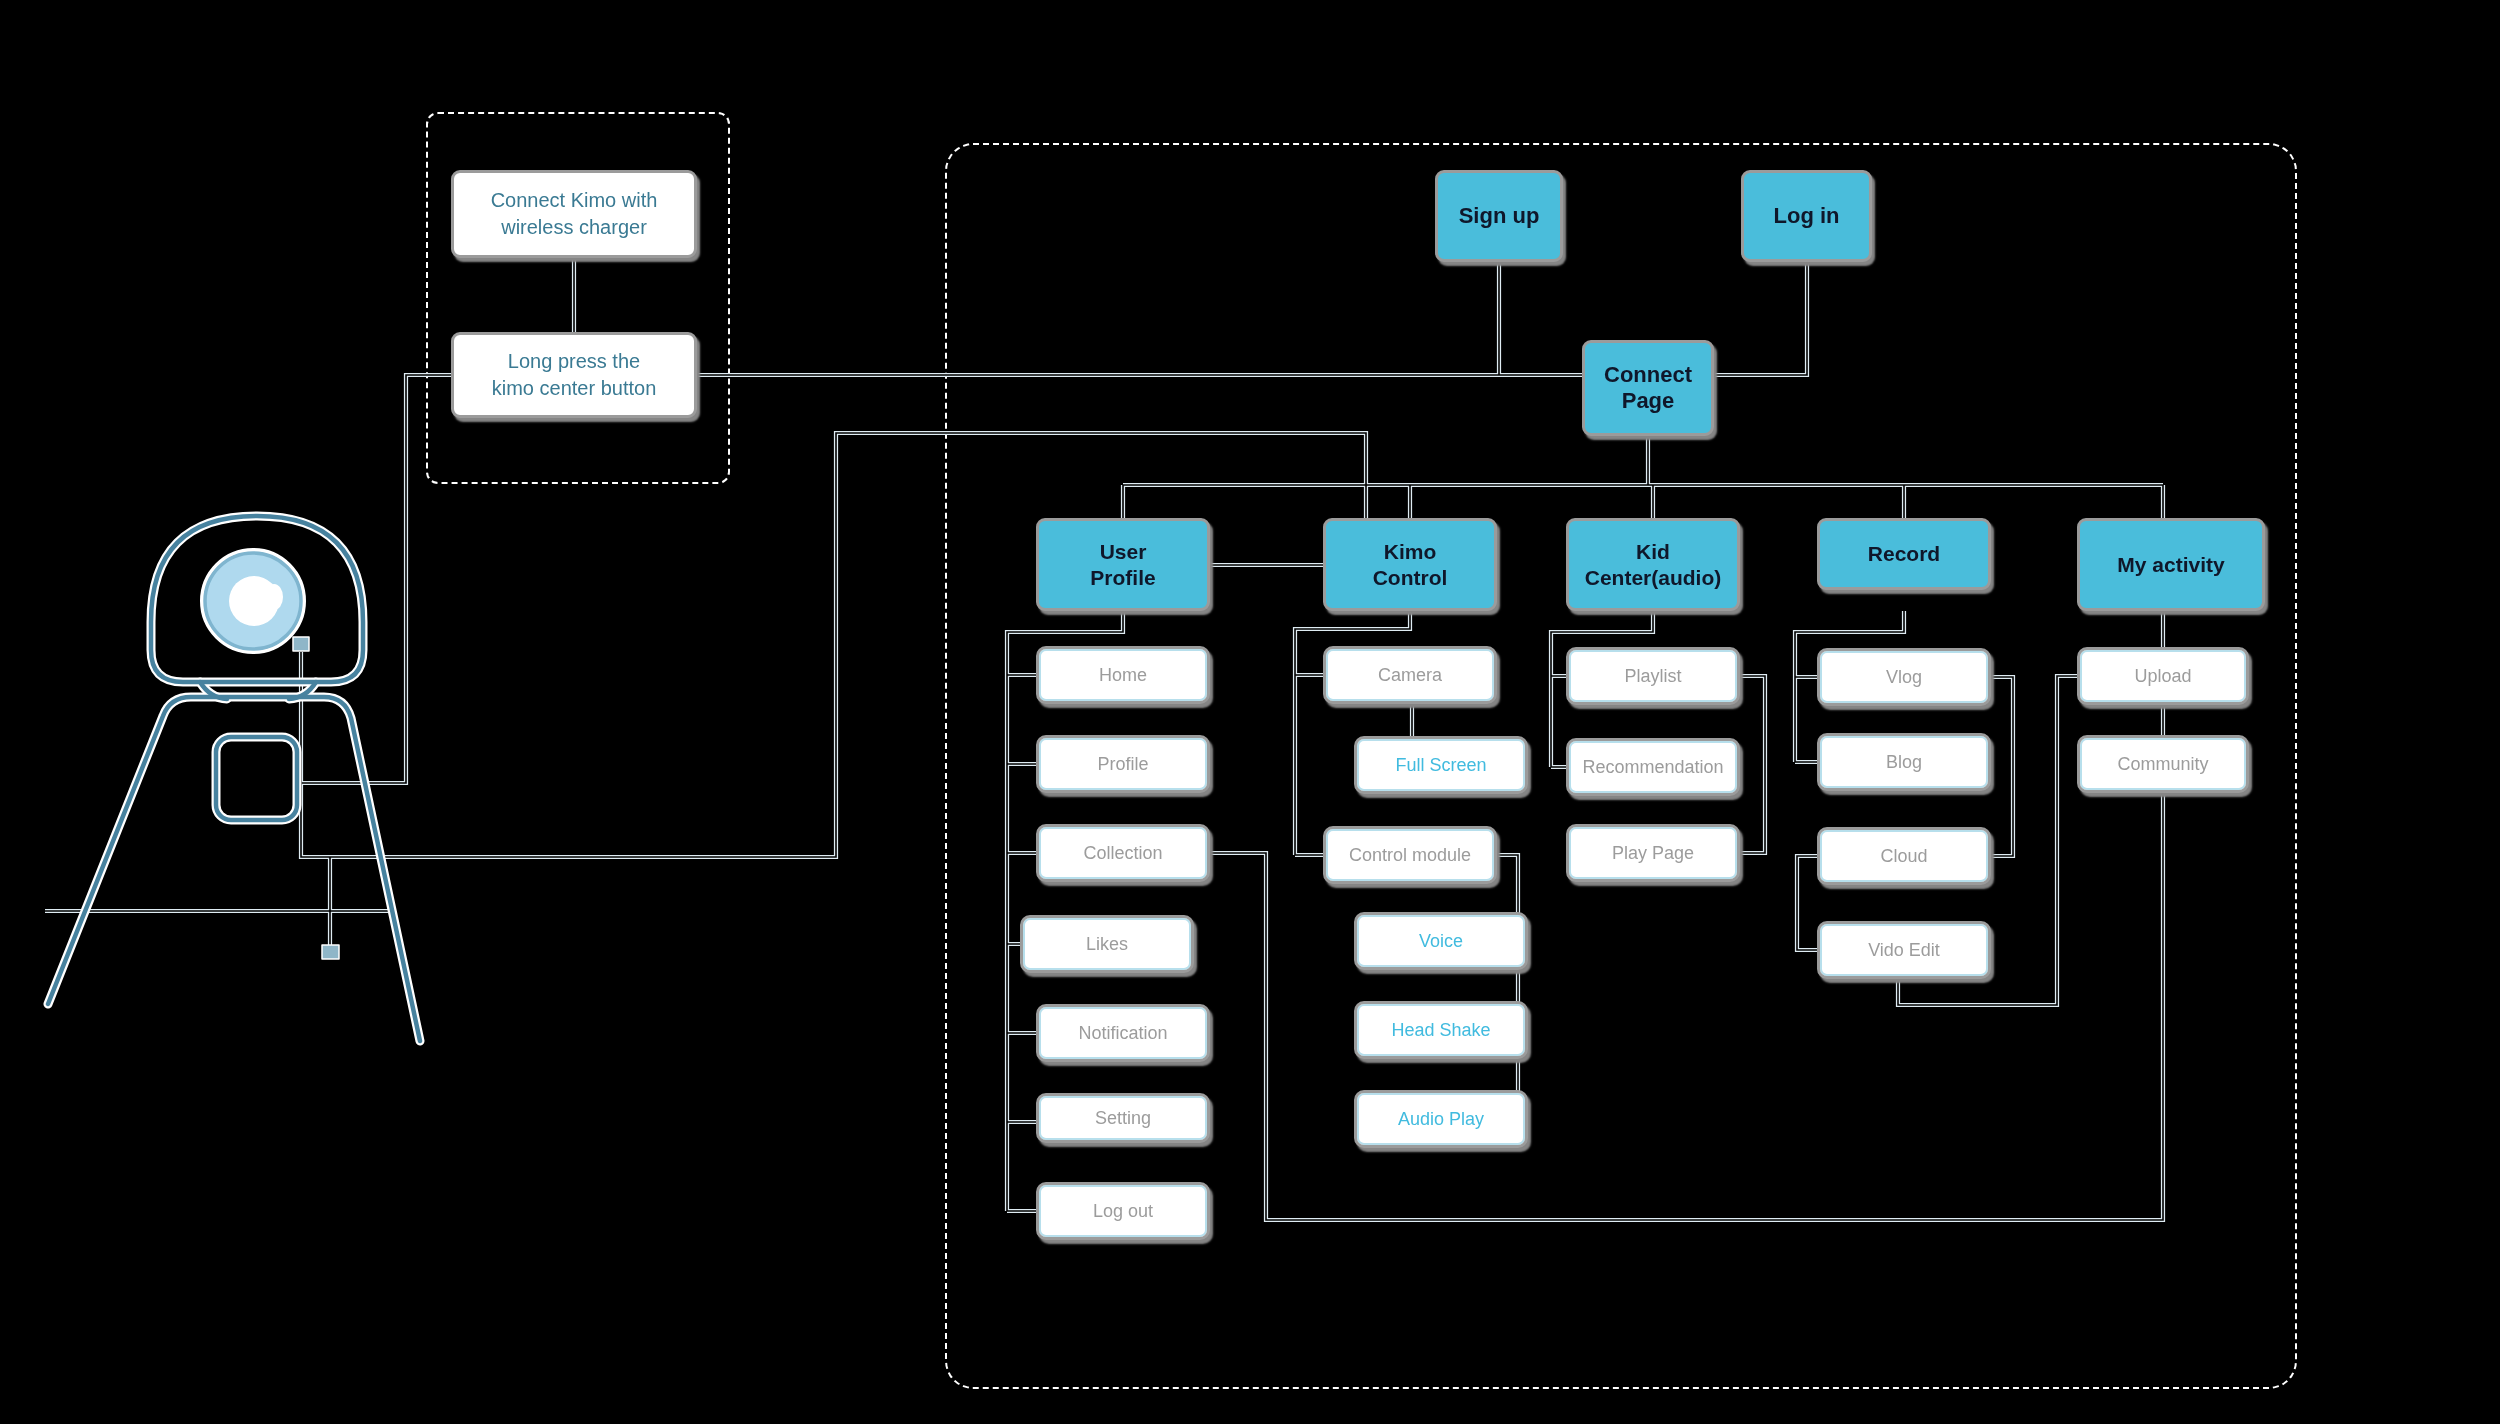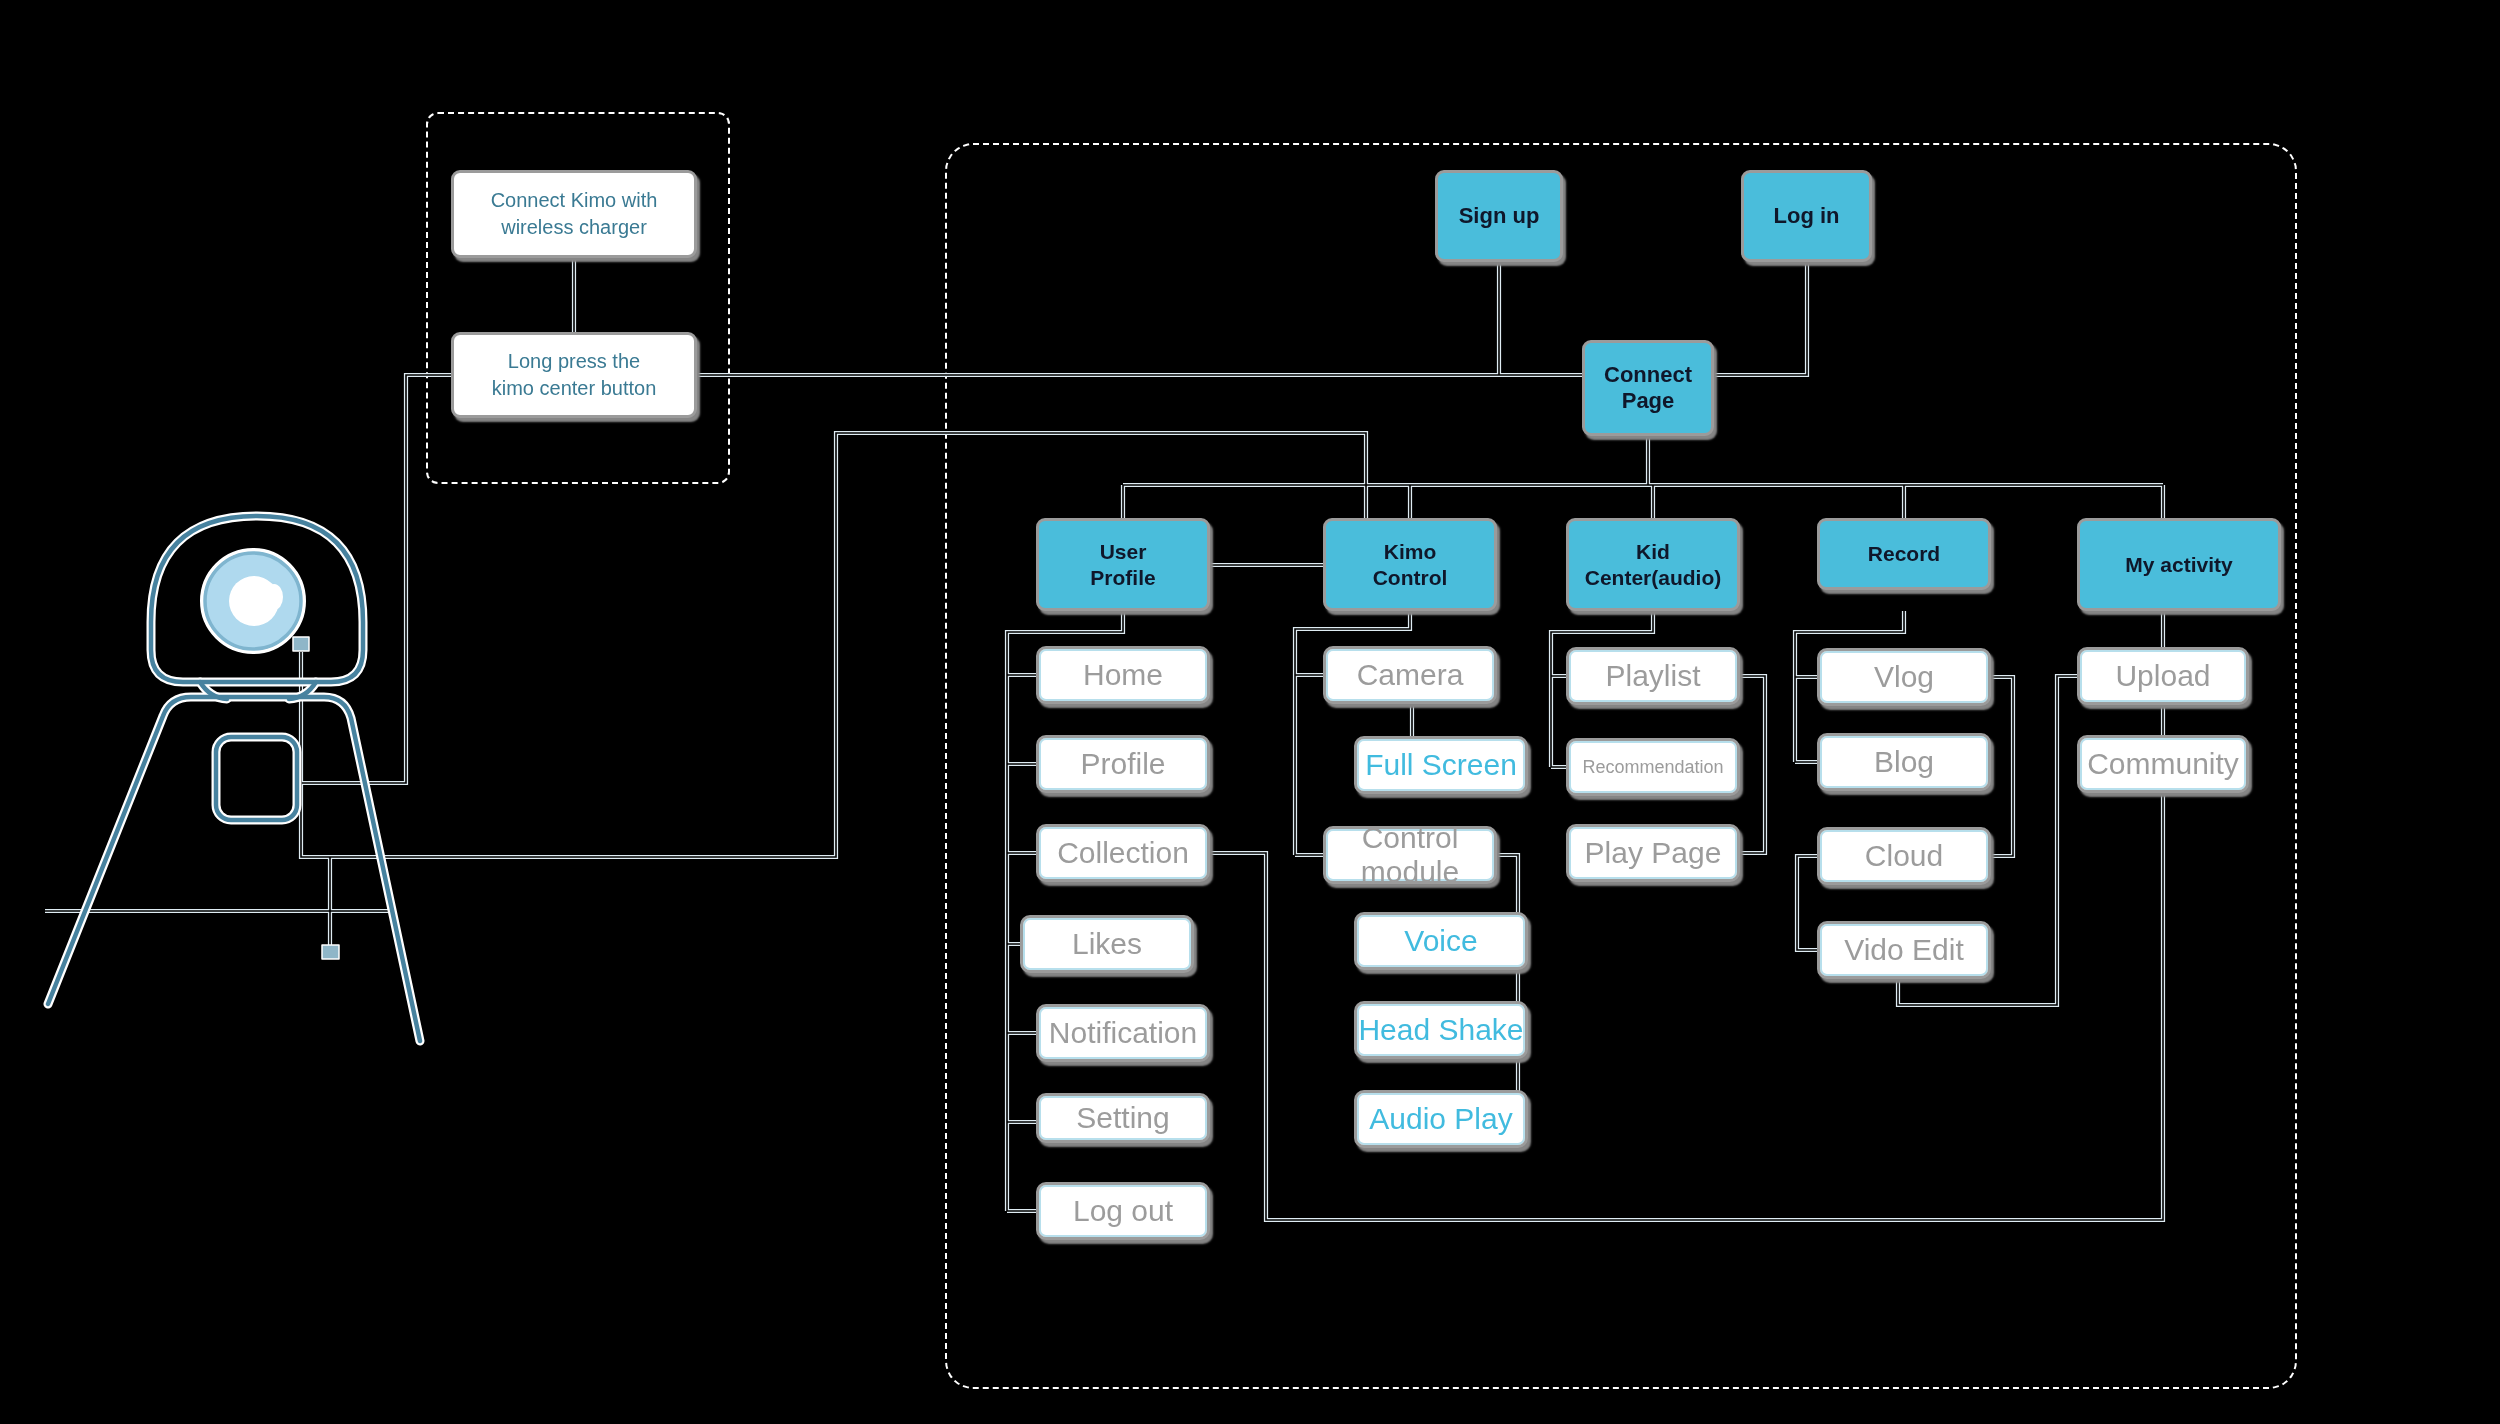--- a/index.html
+++ b/index.html
@@ -18,21 +18,21 @@
   .teal{
     background:#4ABDDB;color:#0f172a;font-weight:bold;font-size:21px;line-height:1.2;
     box-shadow:3px 4px 2px #858585;
   }
   .auth{font-size:22px;}
   .white-step{
     background:#ffffff;color:#3A7A93;font-size:20px;line-height:1.35;
     box-shadow:3px 4px 2px #858585;
   }
   .sub{
-    background:#ffffff;color:#9C9C9C;font-size:30px;border-radius:10px;
+    background:#ffffff;color:#9C9C9C;font-size:18px;border-radius:10px;
     box-shadow:inset 0 0 0 2px #B7DFEC, 3px 4px 2px #858585;
   }
   .sub.accent{color:#41BBDF;margin-left:31px;}
   .sub.small{font-size:18px;}
 </style>
 </head>
 <body>
 
 <div id="canvas">
 
@@ -142,21 +142,21 @@
   <div class="node teal auth" style="left:1582px;top:340px;width:132px;height:96px">Connect
 Page</div>
 
   <div class="node teal" style="left:1036px;top:518px;width:174px;height:93px">User
 Profile</div>
   <div class="node teal" style="left:1323px;top:518px;width:174px;height:93px">Kimo
 Control</div>
   <div class="node teal" style="left:1566px;top:518px;width:174px;height:93px">Kid
 Center(audio)</div>
   <div class="node teal" style="left:1817px;top:518px;width:174px;height:72px">Record</div>
-  <div class="node teal" style="left:2077px;top:518px;width:204px;height:93px">My activity</div>
+  <div class="node teal" style="left:2077px;top:518px;width:188px;height:93px">My activity</div>
 
   <div class="node sub" style="left:1036px;top:646px;width:174px;height:58px">Home</div>
   <div class="node sub" style="left:1036px;top:735px;width:174px;height:58px">Profile</div>
   <div class="node sub" style="left:1036px;top:824px;width:174px;height:58px">Collection</div>
   <div class="node sub" style="left:1020px;top:915px;width:174px;height:58px">Likes</div>
   <div class="node sub" style="left:1036px;top:1004px;width:174px;height:58px">Notification</div>
   <div class="node sub" style="left:1036px;top:1093px;width:174px;height:50px">Setting</div>
   <div class="node sub" style="left:1036px;top:1182px;width:174px;height:58px">Log out</div>
 
   <div class="node sub" style="left:1323px;top:646px;width:174px;height:58px">Camera</div>

